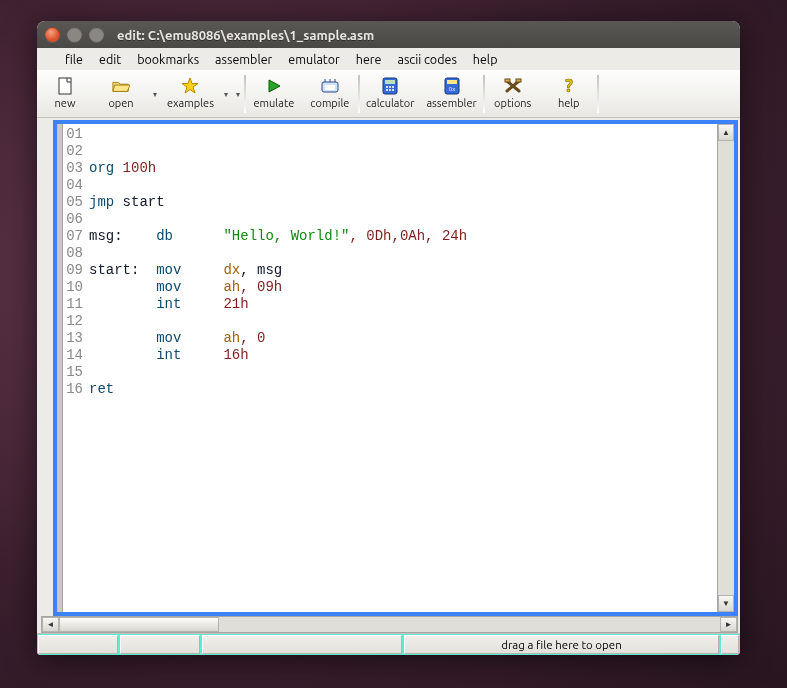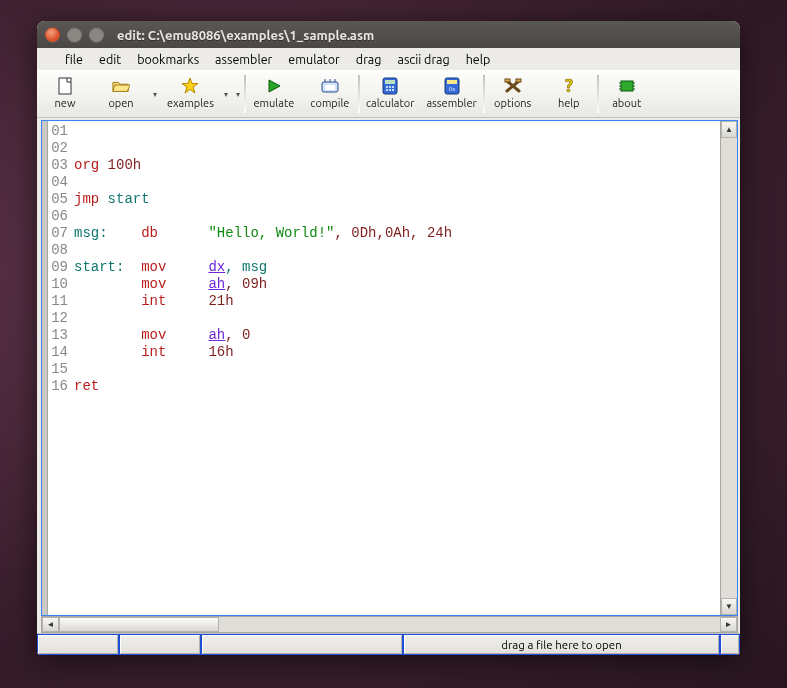--- a/index.html
+++ b/index.html
@@ -74,46 +74,47 @@
   .tb-sep { width: 2px; background: linear-gradient(#c3c1bb,#fff); margin: 4px 0; }
   .editor-wrap {
     flex: 1;
     display: flex; flex-direction: column;
     background: #ecebe7;
     padding: 2px 2px 0 4px;
     min-height: 0;
   }
   .editor-frame {
     flex: 1;
-    border: 1px solid #3b82f6;
+    border: 4px solid #3b82f6;
     background: #fff;
     position: relative;
     display: flex;
     min-height: 0;
+    margin-left: 12px;
   }
   .ruler {
     width: 6px;
     background: #cac8c2;
     border-right: 1px solid #a8a6a0;
   }
   .code {
     flex: 1;
     font-family: "Courier New", monospace;
     font-size: 14px;
     line-height: 17px;
     padding: 2px 0 0 0;
     overflow: hidden;
     white-space: pre;
   }
   .ln { display: flex; }
   .gn { width: 26px; text-align: right; color: #888; padding-right: 6px; user-select: none; }
   .ct { flex: 1; }
-  .kw { color: #b91c1c; }
-  .lbl { color: #0f766e; }
-  .reg { color: #6d28d9; text-decoration: underline; }
+  .kw { color: #0c4a6e; }
+  .lbl { color: #0f172a; }
+  .reg { color: #a16207; }
   .str { color: #108a10; }
   .num { color: #7f1d1d; }
   .vscroll {
     width: 17px;
     background: #ecebe7;
     border-left: 1px solid #a8a6a0;
     display: flex; flex-direction: column;
   }
   .sbtn {
     height: 17px;
@@ -137,21 +138,21 @@
     font-size: 8px; color:#333;
   }
   .hscroll .htrack { flex:1; background:#e0ded8; position:relative; }
   .hscroll .hthumb { position:absolute; left:0; top:0; height:100%; width:160px;
     background: linear-gradient(#fdfdfb,#d9d7d1);
     border: 1px solid #b5b3ad; }
   .statusbar {
     height: 22px;
     display: flex;
     border-top: 1px solid #c3c1bb;
-    background: #1d4ed8;
+    background: #5eead4;
     font-size: 11.5px;
   }
   .sb-cell {
     border: 1px solid #b5b3ad;
     border-top-color: #fff;
     border-left-color: #fff;
     background: linear-gradient(#f0efeb,#e3e1db);
     margin: 1px;
     display: flex; align-items: center; justify-content: center;
     padding: 0 4px;
@@ -171,22 +172,22 @@
     <span class="tbtn"></span>
     <span class="titletext">edit: C:\emu8086\examples\1_sample.asm</span>
   </div>
 
   <div class="menubar" id="menubar">
       <span class="menuitem">file</span>
       <span class="menuitem">edit</span>
       <span class="menuitem">bookmarks</span>
       <span class="menuitem">assembler</span>
       <span class="menuitem">emulator</span>
-      <span class="menuitem">drag</span>
-      <span class="menuitem">ascii drag</span>
+      <span class="menuitem">here</span>
+      <span class="menuitem">ascii codes</span>
       <span class="menuitem">help</span>
     </div>
 
   <div class="toolbar" id="toolbar">
       <div class="tb-btn">
         <span class="ico">
           <svg width="16" height="18" viewBox="0 0 16 18">
             <rect x="2" y="1" width="12" height="16" fill="#fff" stroke="#333"></rect>
             <polyline points="10,1 10,5 14,5" fill="none" stroke="#333"></polyline>
           </svg>
@@ -273,34 +274,20 @@
       </div>
       <div class="tb-btn">
         <span class="ico">
           <svg width="16" height="18" viewBox="0 0 16 18">
             <text x="8" y="15" font-size="18" font-weight="bold" text-anchor="middle" fill="#e0c40f" stroke="#7a6400" stroke-width="0.6">?</text>
           </svg>
         </span>
         <span>help</span>
       </div>
       <div class="tb-sep"></div>
-      <div class="tb-btn">
-        <span class="ico">
-          <svg width="18" height="16" viewBox="0 0 18 16">
-            <rect x="3" y="3" width="12" height="10" fill="#2faa2f" stroke="#0c5a0c"></rect>
-            <line x1="1" y1="5" x2="3" y2="5" stroke="#0c5a0c"></line>
-            <line x1="1" y1="8" x2="3" y2="8" stroke="#0c5a0c"></line>
-            <line x1="1" y1="11" x2="3" y2="11" stroke="#0c5a0c"></line>
-            <line x1="15" y1="5" x2="17" y2="5" stroke="#0c5a0c"></line>
-            <line x1="15" y1="8" x2="17" y2="8" stroke="#0c5a0c"></line>
-            <line x1="15" y1="11" x2="17" y2="11" stroke="#0c5a0c"></line>
-          </svg>
-        </span>
-        <span>about</span>
-      </div>
     </div>
 
   <div class="editor-wrap">
     <div class="editor-frame">
       <div class="ruler"></div>
       <div class="code" id="code"><div class="ln"><span class="gn">01</span><span class="ct"></span></div><div class="ln"><span class="gn">02</span><span class="ct"></span></div><div class="ln"><span class="gn">03</span><span class="ct"><span class="kw">org</span><span class="num"> 100h</span></span></div><div class="ln"><span class="gn">04</span><span class="ct"></span></div><div class="ln"><span class="gn">05</span><span class="ct"><span class="kw">jmp</span><span class="lbl"> start</span></span></div><div class="ln"><span class="gn">06</span><span class="ct"></span></div><div class="ln"><span class="gn">07</span><span class="ct"><span class="lbl">msg:    </span><span class="kw">db</span><span>      </span><span class="str">"Hello, World!"</span><span class="num">, 0Dh,0Ah, 24h</span></span></div><div class="ln"><span class="gn">08</span><span class="ct"></span></div><div class="ln"><span class="gn">09</span><span class="ct"><span class="lbl">start:  </span><span class="kw">mov</span><span>     </span><span class="reg">dx</span><span class="lbl">, msg</span></span></div><div class="ln"><span class="gn">10</span><span class="ct"><span>        </span><span class="kw">mov</span><span>     </span><span class="reg">ah</span><span class="num">, 09h</span></span></div><div class="ln"><span class="gn">11</span><span class="ct"><span>        </span><span class="kw">int</span><span class="num">     21h</span></span></div><div class="ln"><span class="gn">12</span><span class="ct"></span></div><div class="ln"><span class="gn">13</span><span class="ct"><span>        </span><span class="kw">mov</span><span>     </span><span class="reg">ah</span><span class="num">, 0</span></span></div><div class="ln"><span class="gn">14</span><span class="ct"><span>        </span><span class="kw">int</span><span class="num">     16h</span></span></div><div class="ln"><span class="gn">15</span><span class="ct"></span></div><div class="ln"><span class="gn">16</span><span class="ct"><span class="kw">ret</span></span></div></div>
       <div class="vscroll">
         <div class="sbtn">▲</div>
         <div class="track"></div>
         <div class="sbtn">▼</div>

